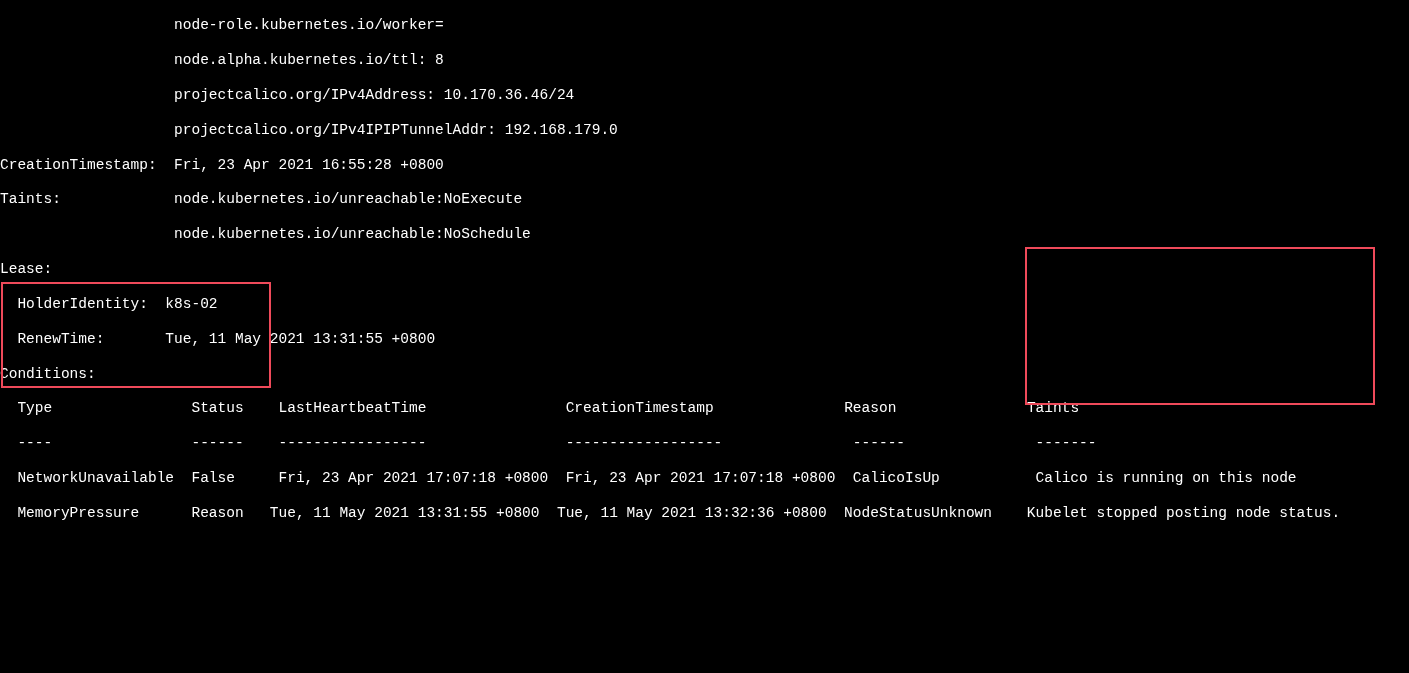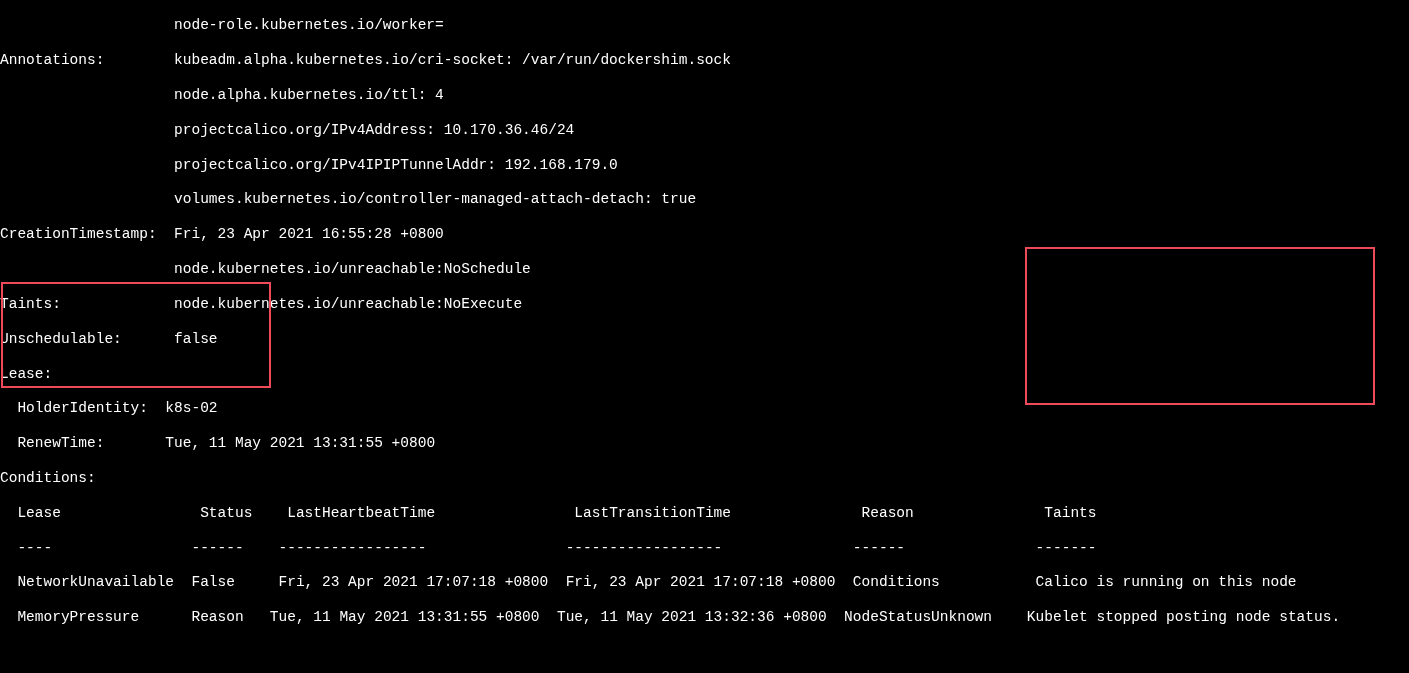--- a/index.html
+++ b/index.html
@@ -28,36 +28,33 @@
     pointer-events: none;
   }
   #hl-left  { left: 1px;   top: 282px; width: 270px;  height: 106px; }
   #hl-right { left: 1025px; top: 247px; width: 350px;  height: 158px; }
 </style>
 </head>
 <body>
 
 <div class="terminal">
 <span class="line">                    node-role.kubernetes.io/worker=</span>
-<span class="line"><span>Annotations:</span>        <span>kubeadm.alpha.kubernetes.io/cri-socket: /var/run/dockershim.sock</span></span>
-<span class="line">                    <span>node.alpha.kubernetes.io/ttl: 4</span></span>
+<span class="line">                    <span>node.alpha.kubernetes.io/ttl: 8</span></span>
 <span class="line">                    <span>projectcalico.org/IPv4Address: 10.170.36.46/24</span></span>
 <span class="line">                    <span>projectcalico.org/IPv4IPIPTunnelAddr: 192.168.179.0</span></span>
-<span class="line">                    <span>volumes.kubernetes.io/controller-managed-attach-detach: true</span></span>
 <span class="line"><span>CreationTimestamp:</span>  <span>Fri, 23 Apr 2021 16:55:28 +0800</span></span>
+<span class="line"><span>Taints:</span>             <span>node.kubernetes.io/unreachable:NoExecute</span></span>
 <span class="line">                    <span>node.kubernetes.io/unreachable:NoSchedule</span></span>
-<span class="line"><span>Taints:</span>             <span>node.kubernetes.io/unreachable:NoExecute</span></span>
-<span class="line"><span>Unschedulable:</span>      <span>false</span></span>
 <span class="line"><span>Lease:</span></span>
 <span class="line"><span>  HolderIdentity:</span>  <span>k8s-02</span></span>
 <span class="line"><span>  RenewTime:</span>       <span>Tue, 11 May 2021 13:31:55 +0800</span></span>
 <span class="line"><span>Conditions:</span></span>
-<span class="line">  <span>Lease</span>                <span>Status</span>    <span>LastHeartbeatTime</span>                <span>LastTransitionTime</span>               <span>Reason</span>               <span>Taints</span></span>
+<span class="line">  <span>Type</span>                <span>Status</span>    <span>LastHeartbeatTime</span>                <span>CreationTimestamp</span>               <span>Reason</span>               <span>Taints</span></span>
 <span class="line">  <span>----</span>                <span>------</span>    <span>-----------------</span>                <span>------------------</span>               <span>------</span>               <span>-------</span></span>
-<span class="line">  <span>NetworkUnavailable</span>  <span>False</span>     <span>Fri, 23 Apr 2021 17:07:18 +0800</span>  <span>Fri, 23 Apr 2021 17:07:18 +0800</span>  <span>Conditions</span>           <span>Calico is running on this node</span></span>
+<span class="line">  <span>NetworkUnavailable</span>  <span>False</span>     <span>Fri, 23 Apr 2021 17:07:18 +0800</span>  <span>Fri, 23 Apr 2021 17:07:18 +0800</span>  <span>CalicoIsUp</span>           <span>Calico is running on this node</span></span>
 <span class="line">  <span>MemoryPressure</span>      <span>Reason</span>   <span>Tue, 11 May 2021 13:31:55 +0800</span>  <span>Tue, 11 May 2021 13:32:36 +0800</span>  <span>NodeStatusUnknown</span>    <span>Kubelet stopped posting node status.</span></span>
 
 
 
 
 
 
 
 
 

